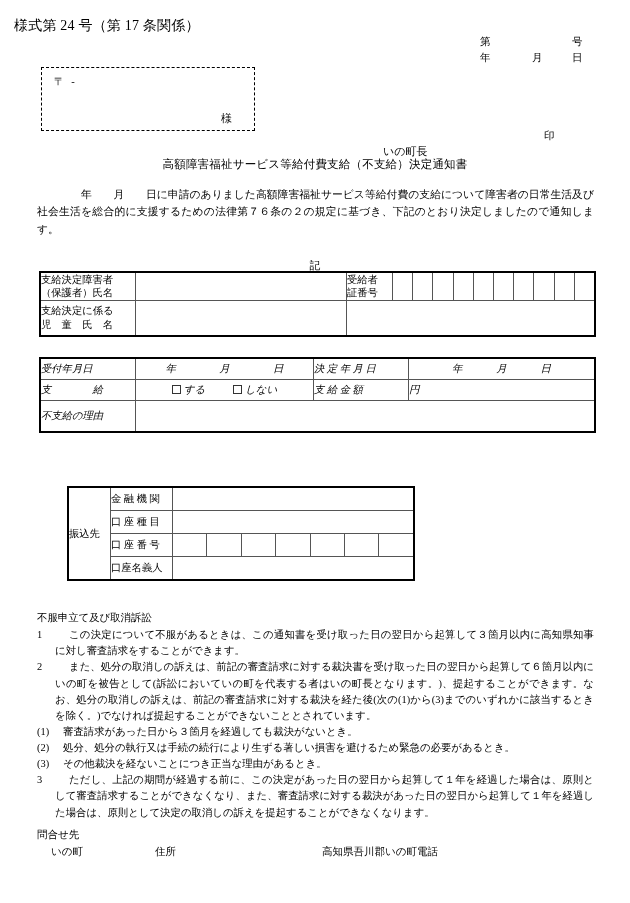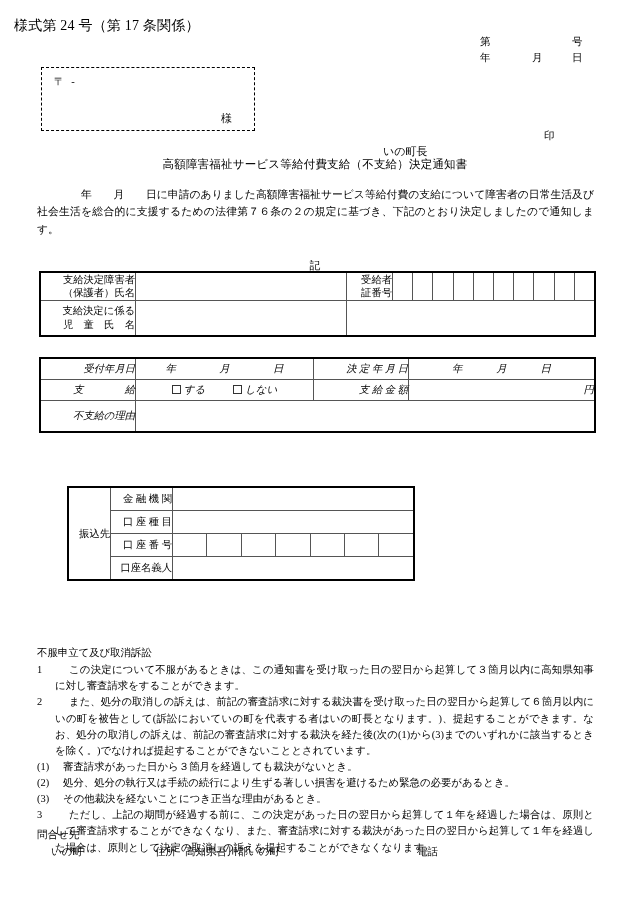--- a/index.html
+++ b/index.html
@@ -121,21 +121,21 @@
   table.f {
     border-collapse: collapse;
     table-layout: fixed;
     position: absolute;
     font-size: 10.5px;
   }
   table.f td {
     border: 1px solid #555;
     padding: 0;
     vertical-align: middle;
-    text-align: right;
+    text-align: left;
     line-height: 1.3;
     height: 18px;
   }
   .outer-thick { outline: 2px solid #000; outline-offset: -1px; }
 
   .lbl {
     font-size: 10.3px;
     white-space: nowrap;
   }
   .lbl2 {
@@ -171,21 +171,21 @@
 
   
   .notes {
     position: absolute;
     left: 37px;
     top: 610px;
     width: 557px;
     font-size: 10.4px;
     line-height: 1.55;
   }
-  .notes-head { margin-bottom: 1px; margin-top: 35px; }
+  .notes-head { margin-bottom: 1px; }
   .note-item {
     display: flex;
     align-items: flex-start;
     margin-bottom: 0px;
   }
   .note-num {
     flex: 0 0 auto;
     width: 18px;
     text-align: left;
   }
@@ -203,21 +203,21 @@
     top: 827px;
     font-size: 10.5px;
     line-height: 1.6;
   }
   .contact-row {
     display: flex;
     padding-left: 14px;
   }
   .c-town { width: 104px; }
   .c-addrlabel { width: 30px; }
-  .c-addr { width: 232px; }
+  .c-addr { width: 232px; text-align: right; }
   .c-tel { width: 60px; }
 </style>
 </head>
 <body>
 
 <div class="page">
 
   <div class="form-no">様式第 24 号（第 17 条関係）</div>
 
   <div class="doc-meta">

